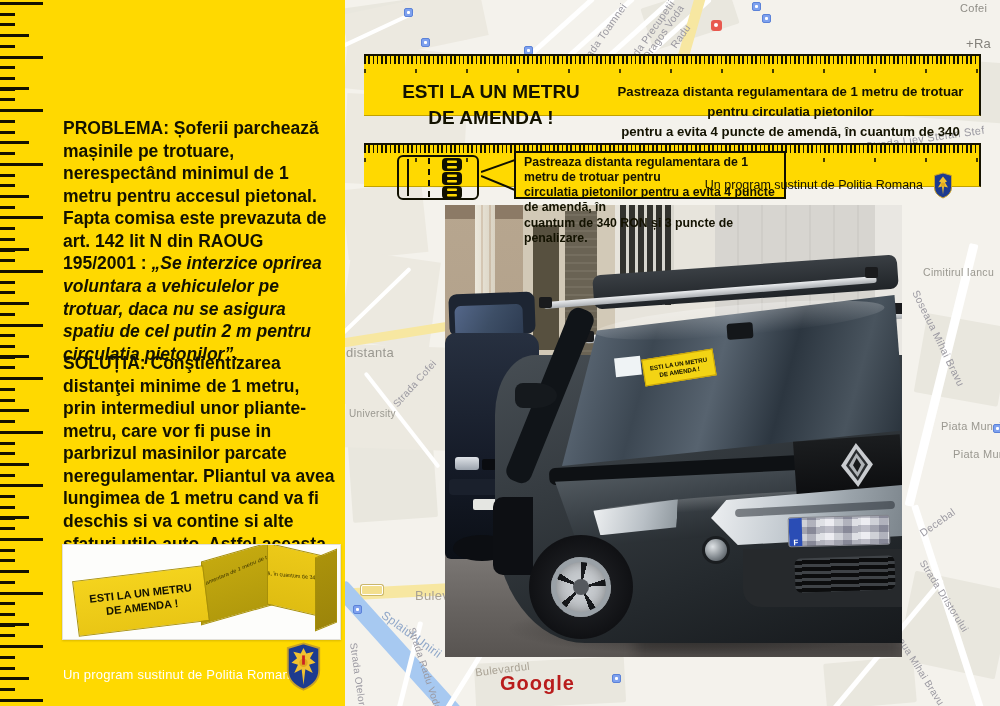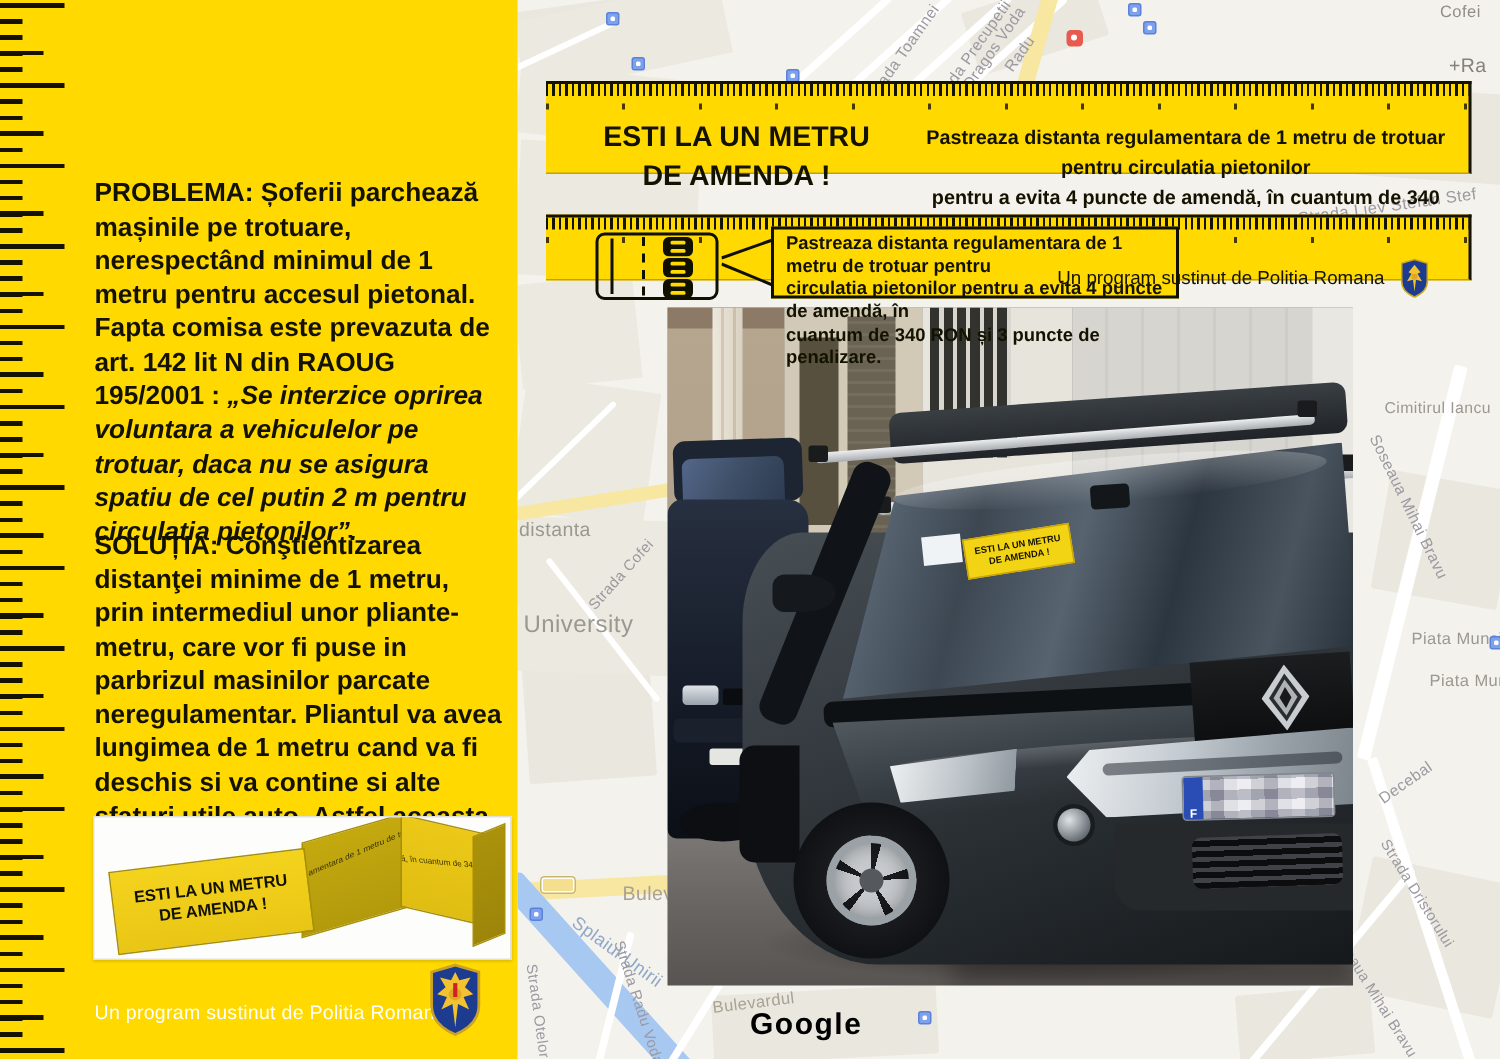--- a/index.html
+++ b/index.html
@@ -17,21 +17,21 @@
   .yroad { position:absolute; background:#f7e7a1; border-radius:2px; }
   .river { position:absolute; background:#a7c9f1; border-radius:4px; }
   .maplabel { position:absolute; color:#9b99a1; font-size:11px; white-space:nowrap; letter-spacing:.3px; }
   .arealabel { color:#9a9890; }
   .dimlabel { color:#8f8d86; }
   .metro { position:absolute; width:9px; height:9px; background:#7ea1ee; border:1px solid #5b82d8; border-radius:2px; }
   .metro::after { content:""; position:absolute; left:2px; top:2px; width:3px; height:3px; background:#fff; border-radius:1px; }
   .redmark { position:absolute; width:11px; height:11px; background:#e8594f; border-radius:3px; }
   .redmark::after { content:""; position:absolute; left:3px; top:3px; width:4px; height:4px; background:#fff; border-radius:50%; }
   .eshield { position:absolute; width:22px; height:10px; background:#f3df8e; border:1px solid #fff; box-shadow:0 0 0 1px #cbb76a; border-radius:2px; }
-  .google { position:absolute; font-size:20px; color:#000000; letter-spacing:1px; font-weight:bold; }
+  .google { position:absolute; font-size:20px; color:#b91c1c; letter-spacing:1px; font-weight:bold; }
 
   
   #left-panel { position:absolute; left:0; top:0; width:345px; height:706px; background:#ffd900; z-index:6; }
   .tick-long, .tick-med, .tick-short { position:absolute; left:0; top:2px; bottom:0; }
   .tick-long  { width:43px; background:repeating-linear-gradient(to bottom,#141200 0 3px,transparent 3px 53.6px); }
   .tick-med   { width:29px; background:repeating-linear-gradient(to bottom,transparent 0 31.8px,#141200 31.8px 34.8px,transparent 34.8px 53.6px); }
   .tick-short { width:15px; background:repeating-linear-gradient(to bottom,#141200 0 3px,transparent 3px 10.72px); }
   #lp-title { position:absolute; left:63px; top:34px; width:280px; font-size:23px; font-weight:bold; color:#131200; line-height:1.3; letter-spacing:.2px; }
   .lp-par { position:absolute; left:63px; width:265px; font-size:17.5px; font-weight:bold; color:#131200; line-height:1.29; }
   #lp-problem { top:117px; }
@@ -191,21 +191,21 @@
     <span class="maplabel dimlabel" style="left:621px;top:36px;font-size:13px;color:#84827c;">+Ra</span>
     <span class="maplabel" style="left:520px;top:132px;transform:rotate(-8deg);">Strada Liev Stefan Stef</span>
     <span class="maplabel arealabel" style="left:578px;top:236px;font-size:10.5px;margin-top:30px;">Cimitirul Iancu</span>
     <span class="maplabel" style="left:576px;top:288px;transform:rotate(64deg);transform-origin:left top;font-size:10.5px;">Soseaua Mihai Bravu</span>
     <span class="maplabel arealabel" style="left:596px;top:420px;font-size:11px;">Piata Muncii</span>
     <span class="maplabel arealabel" style="left:608px;top:448px;font-size:11px;">Piata Munci</span>
     <span class="maplabel" style="left:572px;top:516px;transform:rotate(-35deg);font-size:10.5px;">Decebal</span>
     <span class="maplabel" style="left:582px;top:558px;transform:rotate(58deg);transform-origin:left top;font-size:10px;">Strada Dristorului</span>
     <span class="maplabel" style="left:548px;top:616px;transform:rotate(58deg);transform-origin:left top;font-size:10px;">Soseaua Mihai Bravu</span>
     <span class="maplabel arealabel" style="left:1px;top:345px;font-size:13px;">distanta</span>
-    <span class="maplabel arealabel" style="left:4px;top:408px;font-size:16px;">University</span>
+    <span class="maplabel arealabel" style="left:4px;top:408px;font-size:10px;">University</span>
     <span class="maplabel" style="left:40px;top:378px;transform:rotate(-48deg);font-size:10px;">Strada Cofei</span>
     <span class="maplabel" style="left:70px;top:588px;font-size:13px;color:#a9a294;">Bulev</span>
     <span class="maplabel" style="left:42px;top:608px;transform:rotate(36deg);transform-origin:left top;font-size:12px;color:#8fa7c9;">Splaiul Unirii</span>
     <span class="maplabel" style="left:72px;top:626px;transform:rotate(72deg);transform-origin:left top;font-size:10px;">Strada Radu Voda</span>
     <span class="maplabel" style="left:14px;top:642px;transform:rotate(82deg);transform-origin:left top;font-size:10px;">Strada Otelor</span>
     <span class="maplabel" style="left:130px;top:663px;transform:rotate(-7deg);font-size:11px;color:#a9a294;">Bulevardul</span>
     <span class="google" style="left:155px;top:672px;">Google</span>
 
     <span class="redmark" style="left:366px;top:20px;"></span>
     <span class="metro" style="left:59px;top:8px;"></span>

